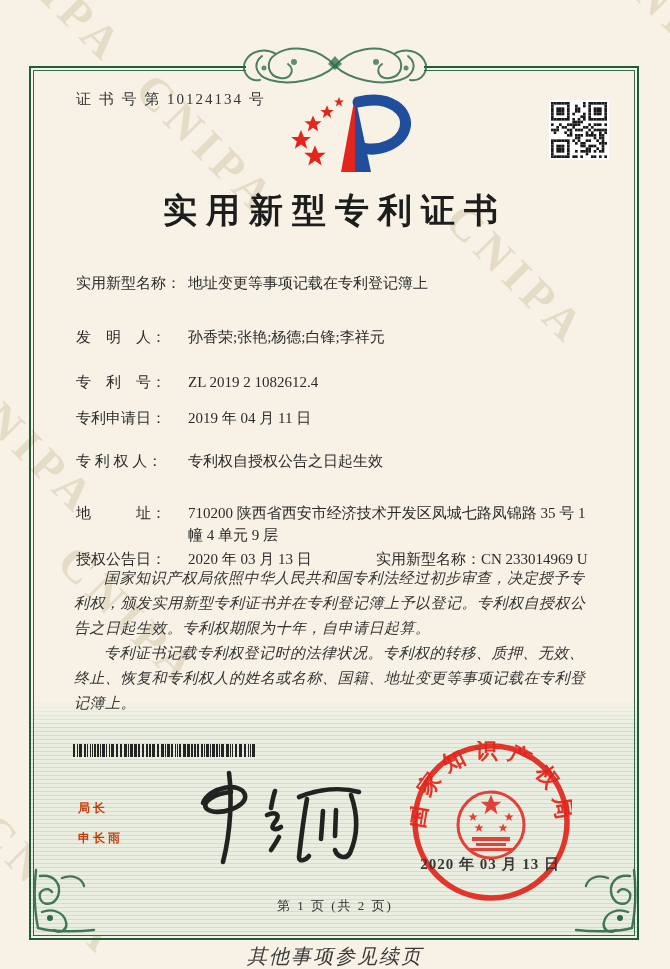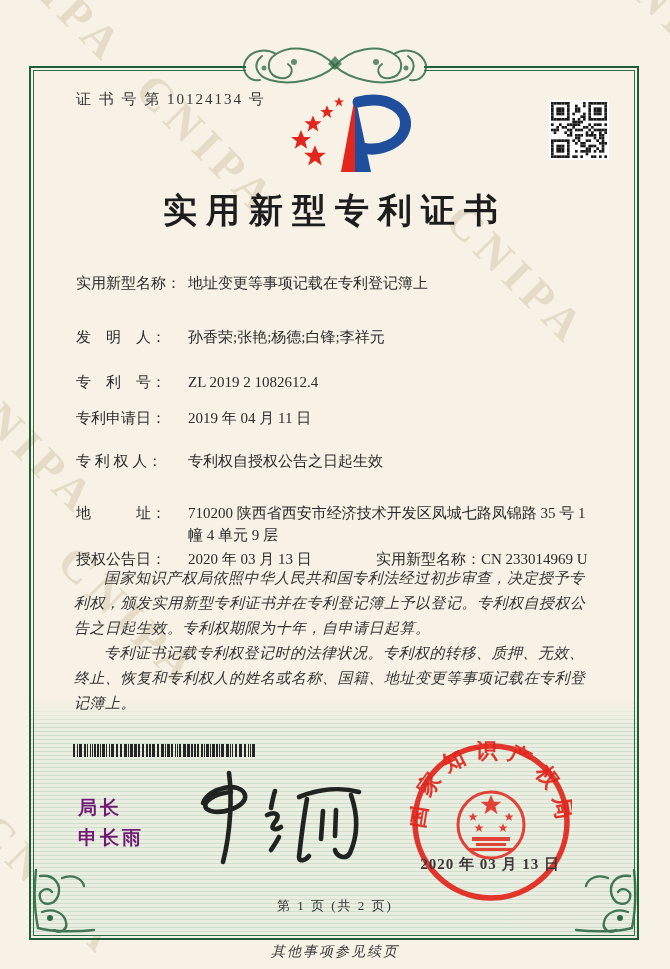--- a/index.html
+++ b/index.html
@@ -72,35 +72,35 @@
   .bodytext p + p{margin-top:0;}
   
   .barcode{
     position:absolute;left:73px;top:744px;width:188px;height:13px;z-index:3;
     display:flex;align-items:stretch;
   }
   .barcode span{display:block;height:100%;background:#242424;}
   .officer{
     position:absolute;left:78px;top:793px;z-index:3;
     font-family:"Liberation Sans","DejaVu Sans",sans-serif;
-    font-size:19px;font-weight:600;letter-spacing:3px;color:#701a75;line-height:30px;
+    font-size:12px;font-weight:600;letter-spacing:3px;color:#c2410c;line-height:30px;
   }
   .signature{position:absolute;left:175px;top:765px;z-index:3;}
   .seal{position:absolute;left:410px;top:741px;width:162px;height:162px;z-index:4;}
   .seal-date{
     position:absolute;left:406px;top:855px;width:168px;z-index:5;text-align:center;
     font-size:15px;font-weight:bold;letter-spacing:1px;color:#3d3636;
   }
   .page-no{
     position:absolute;left:0;top:897px;width:100%;text-align:center;z-index:3;
     font-size:13px;letter-spacing:2px;color:#333;
   }
   .cont-note{
     position:absolute;left:0;top:943px;width:100%;text-align:center;z-index:3;
-    font-size:14px;font-style:italic;letter-spacing:2px;color:#3a3a3a;
+    font-size:20px;font-style:italic;letter-spacing:2px;color:#3a3a3a;
   }
 </style>
 </head>
 <body>
 
 <div class="page">
 
   <span class="wm" style="left:-34px;top:-34px;">CNIPA</span>
   <span class="wm" style="left:118px;top:118px;">CNIPA</span>
   <span class="wm" style="left:588px;top:-8px;">CNIPA</span>

